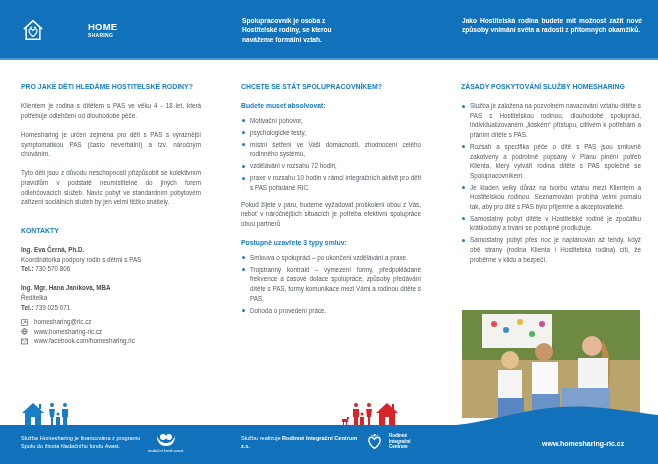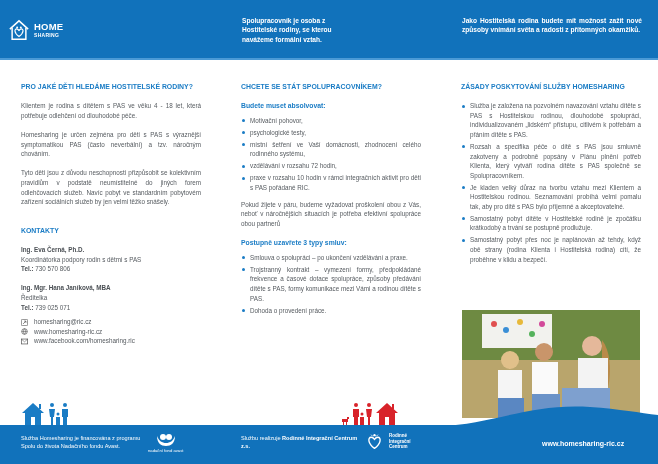--- a/index.html
+++ b/index.html
@@ -1,20 +1,20 @@
 <!DOCTYPE html>
 <html><head>
 <meta charset="utf-8">
 <style>
   * { box-sizing: border-box; margin: 0; padding: 0; }
   html, body { width: 658px; height: 464px; overflow: hidden; background: #ffffff; }
   body { font-family: "Liberation Sans", sans-serif; color: #555a5f; position: relative; }
 
   .top-band { position: absolute; left: 0; top: 0; width: 658px; height: 60px; background: #1172bb; border-bottom: 2px solid #4a9ad6; }
-  .logo { position: absolute; left: 8px; top: 19px; display: flex; align-items: center; }
+  .logo { position: absolute; left: 22px; top: 19px; display: flex; align-items: center; gap: 40px; }
   .logo svg { width: 22px; height: 22px; }
   .logo-text { margin-left: 4px; color: #fff; line-height: 1; }
   .logo-home { font-weight: bold; font-size: 9.5px; letter-spacing: 0.2px; display: block; }
   .logo-sharing { font-weight: bold; font-size: 5px; letter-spacing: 0.3px; display: block; margin-top: 1px; }
 
   .top-quote { position: absolute; top: 16px; color: #fff; font-weight: bold; font-size: 6.6px; line-height: 9.4px; }
   .q1 { left: 242px; width: 120px; }
   .q2 { left: 462px; width: 180px; text-align: justify; }
 
   .col { position: absolute; top: 82px; width: 180px; font-size: 6.3px; line-height: 9.6px; }

